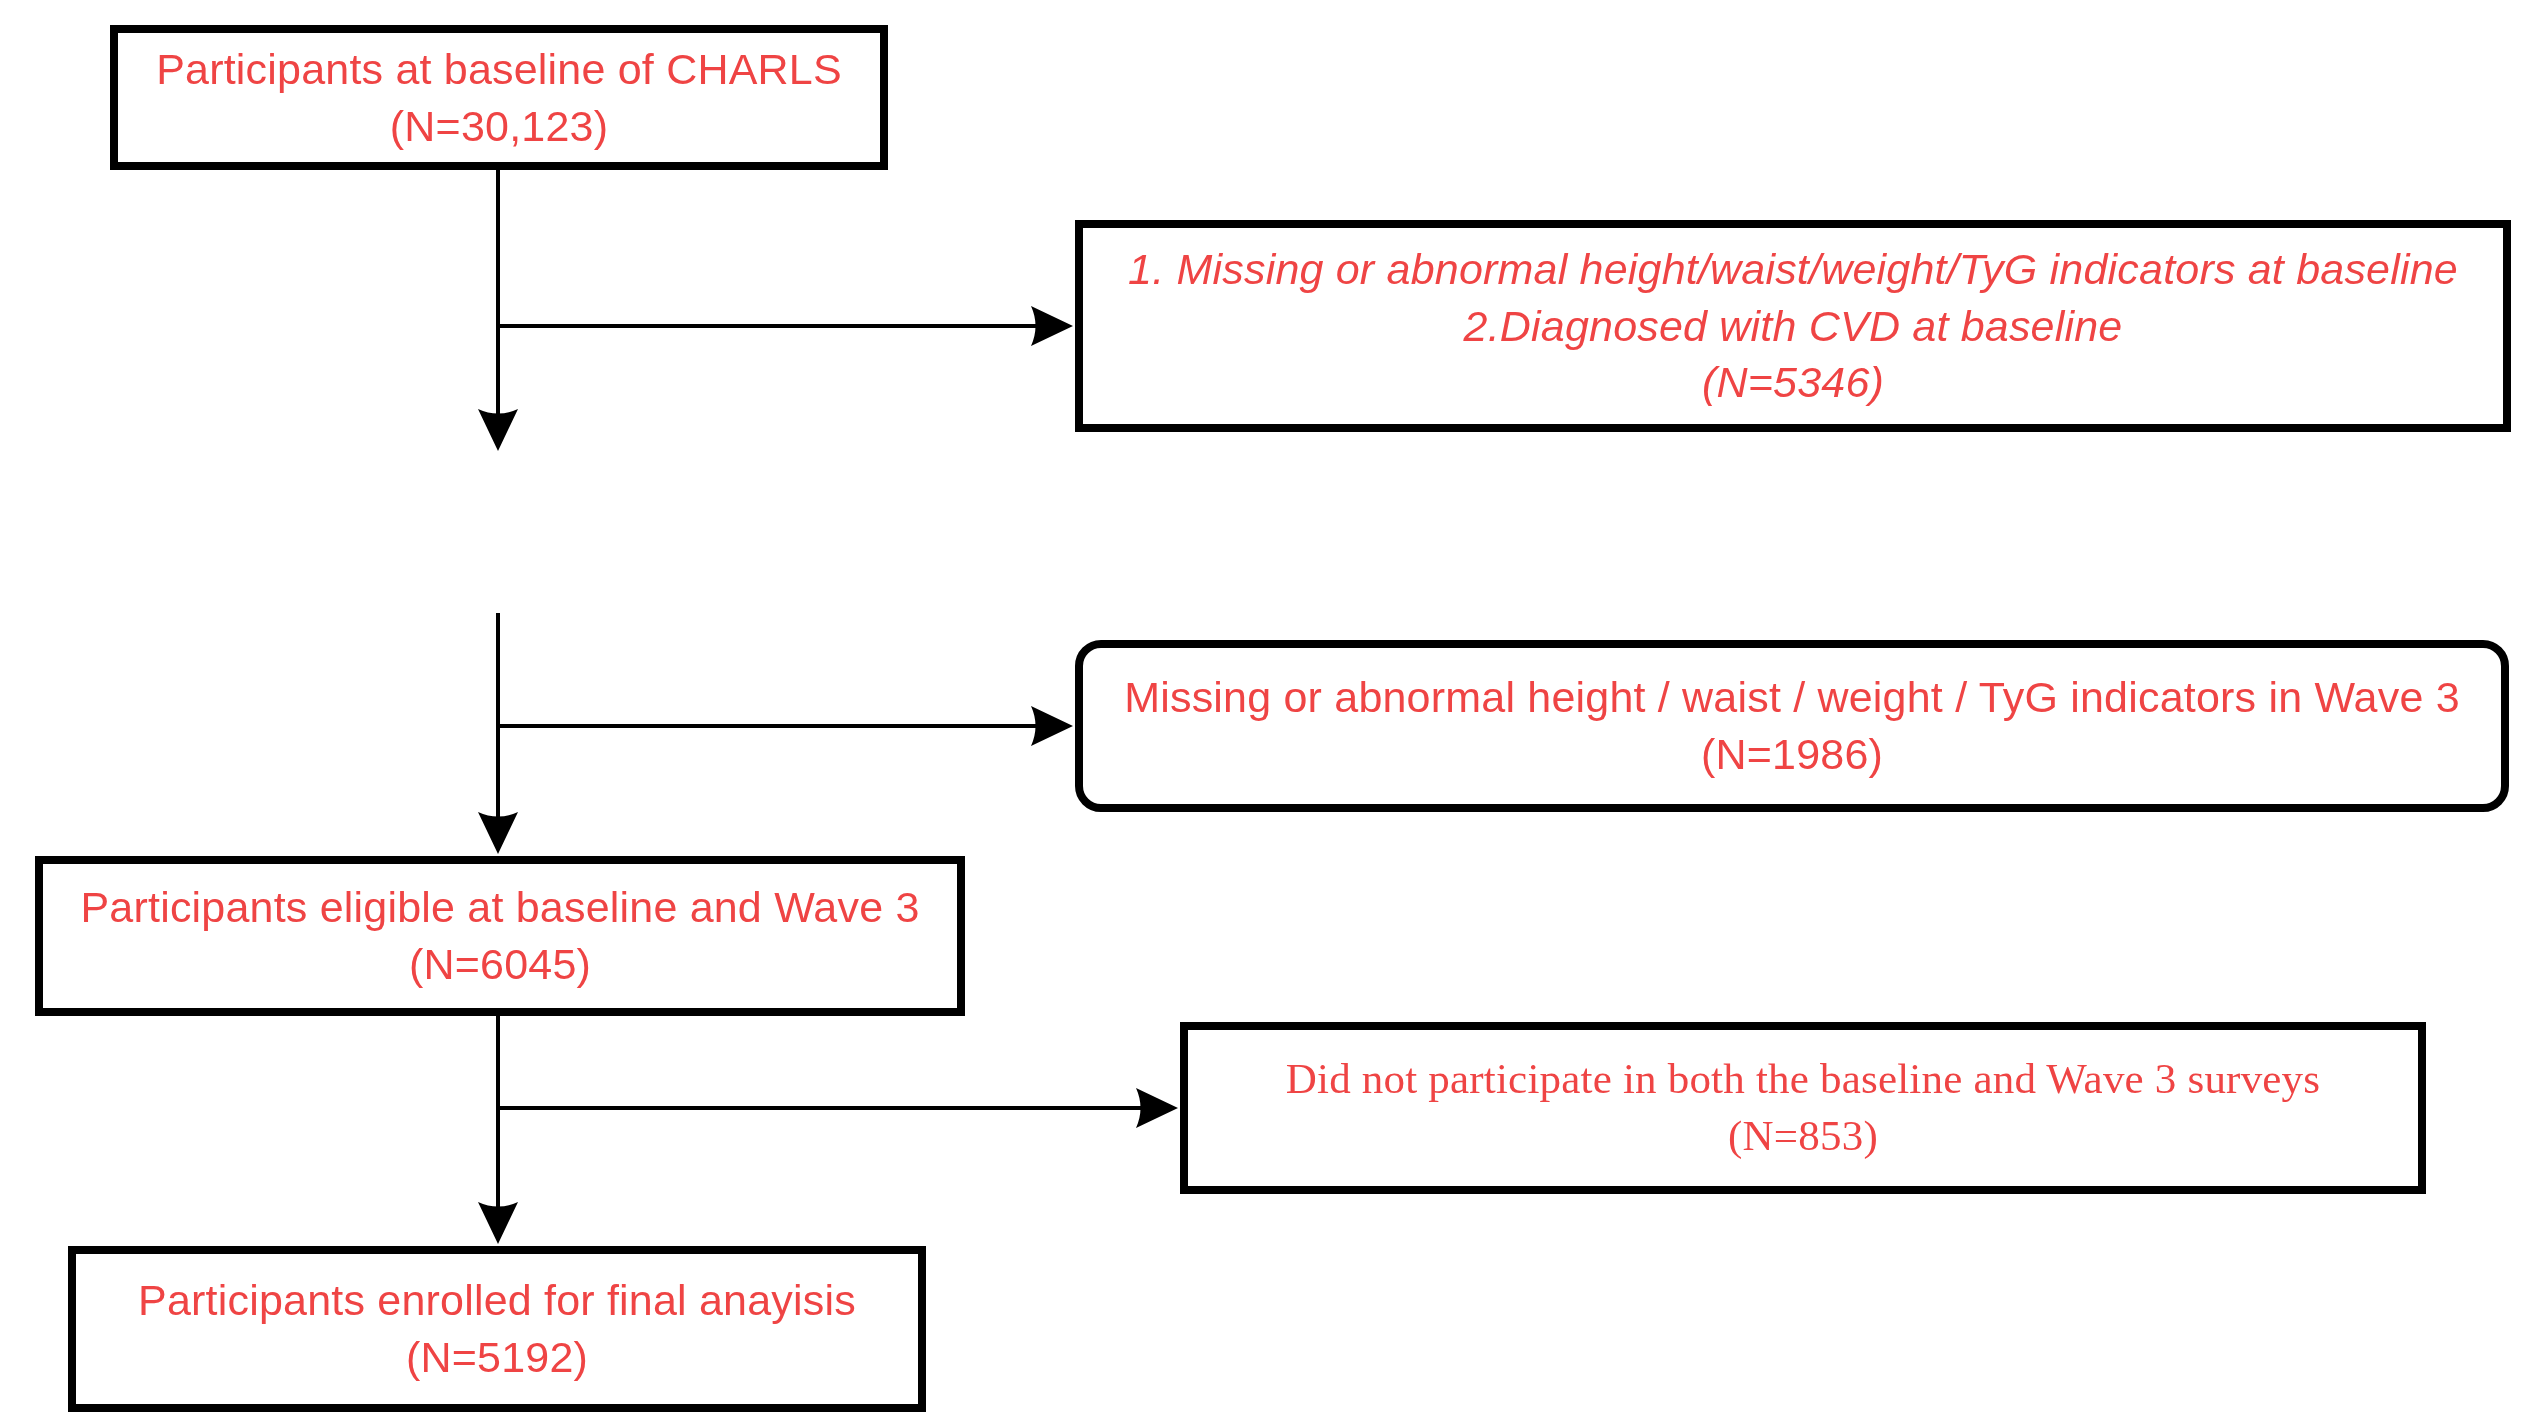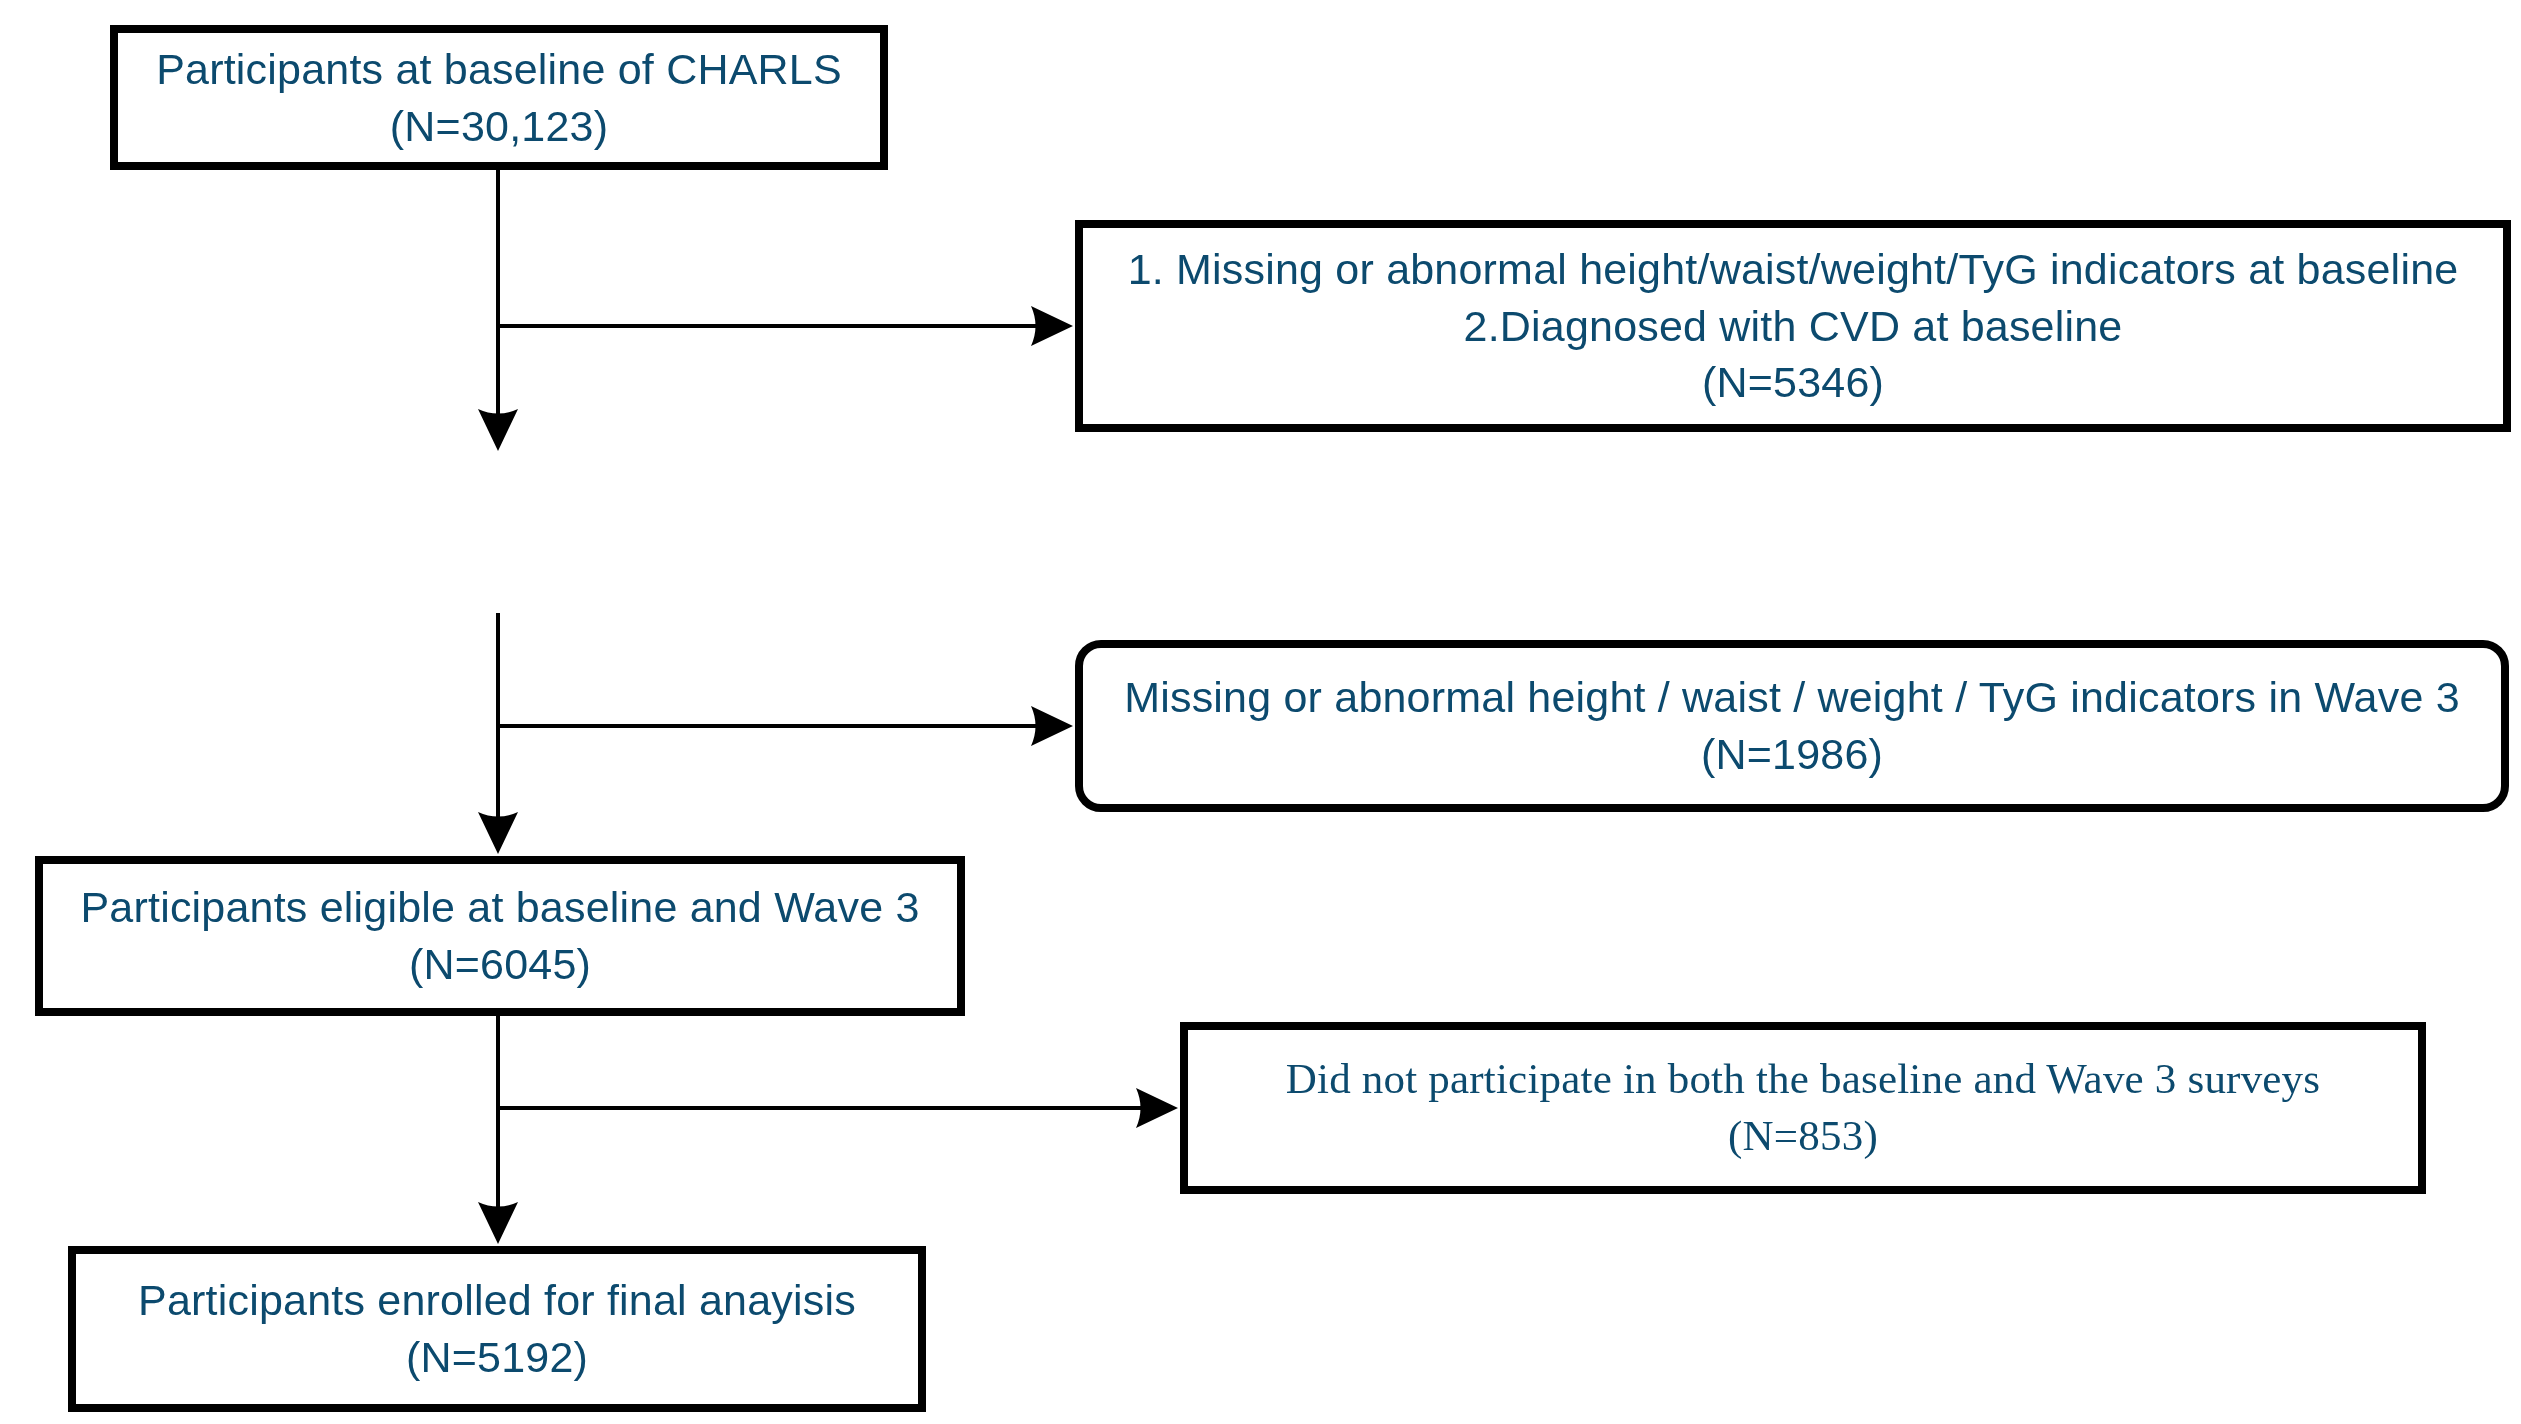--- a/index.html
+++ b/index.html
@@ -8,21 +8,21 @@
     background: #ffffff;
     width: 2521px;
     height: 1424px;
     overflow: hidden;
   }
   .stage {
     position: relative;
     width: 2310px;
     height: 1424px;
     font-family: "Liberation Sans", "DejaVu Sans", sans-serif;
-    color: #0c4a6e;
+    color: #ef4444;
     background: #ffffff;
   }
   .connectors {
     position: absolute;
     left: 0; top: 0;
     width: 2521px;
     height: 1424px;
     pointer-events: none;
   }
   .node {
@@ -37,21 +37,21 @@
     text-align: center;
     font-size: 43px;
     line-height: 1.32;
     letter-spacing: 0.2px;
   }
   .node .txt {
     white-space: nowrap;
   }
   
   #node-charls      { left: 110px;  top: 25px;   width: 778px;  height: 145px; }
-  #node-excl-base   { left: 1075px; top: 220px;  width: 1436px; height: 212px; }
+  #node-excl-base   { left: 1075px; top: 220px;  width: 1436px; height: 212px; font-style: italic; }
   #node-elig-base   { left: 155px;  top: 453px;  width: 684px;  height: 160px; }
   #node-excl-wave3  { left: 1075px; top: 640px;  width: 1434px; height: 172px; border-radius: 26px; }
   #node-elig-both   { left: 35px;   top: 856px;  width: 930px;  height: 160px; text-align: center; }
   #node-excl-survey { left: 1180px; top: 1022px; width: 1246px; height: 172px; font-family: Liberation Serif, serif; }
   #node-final       { left: 68px;   top: 1246px; width: 858px;  height: 166px; }
 </style>
 </head>
 <body>
 
 <div class="stage">

